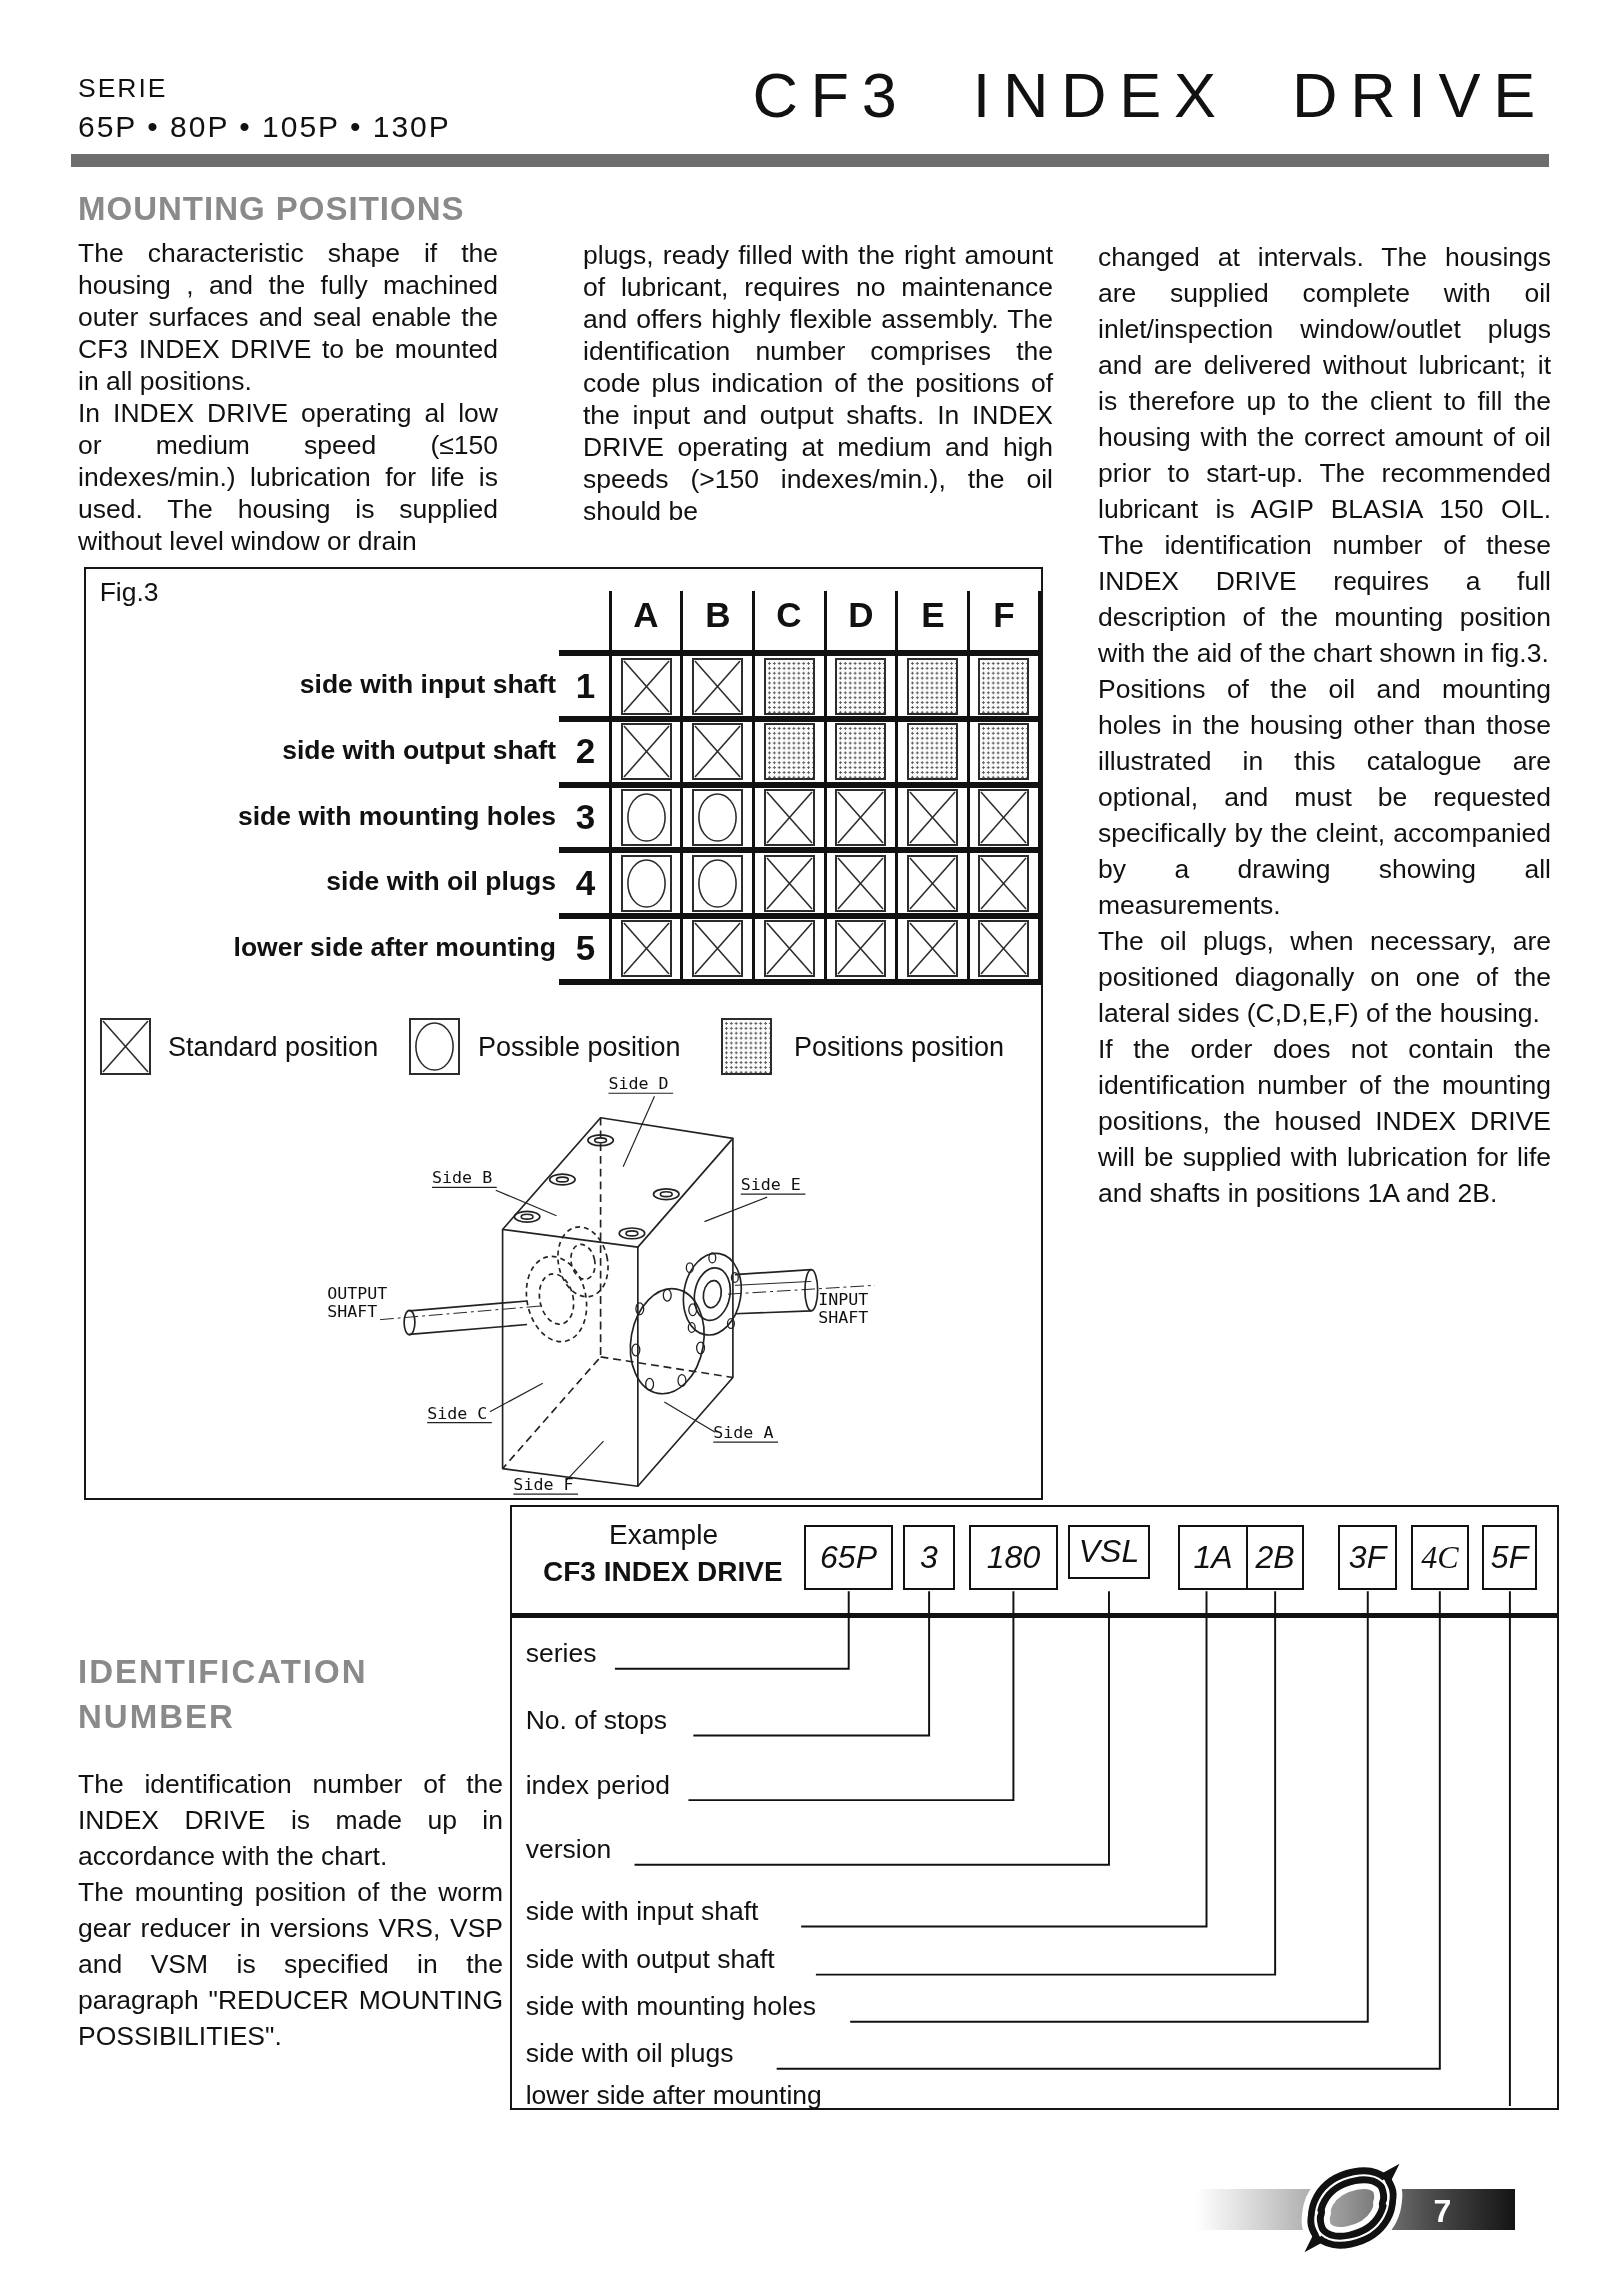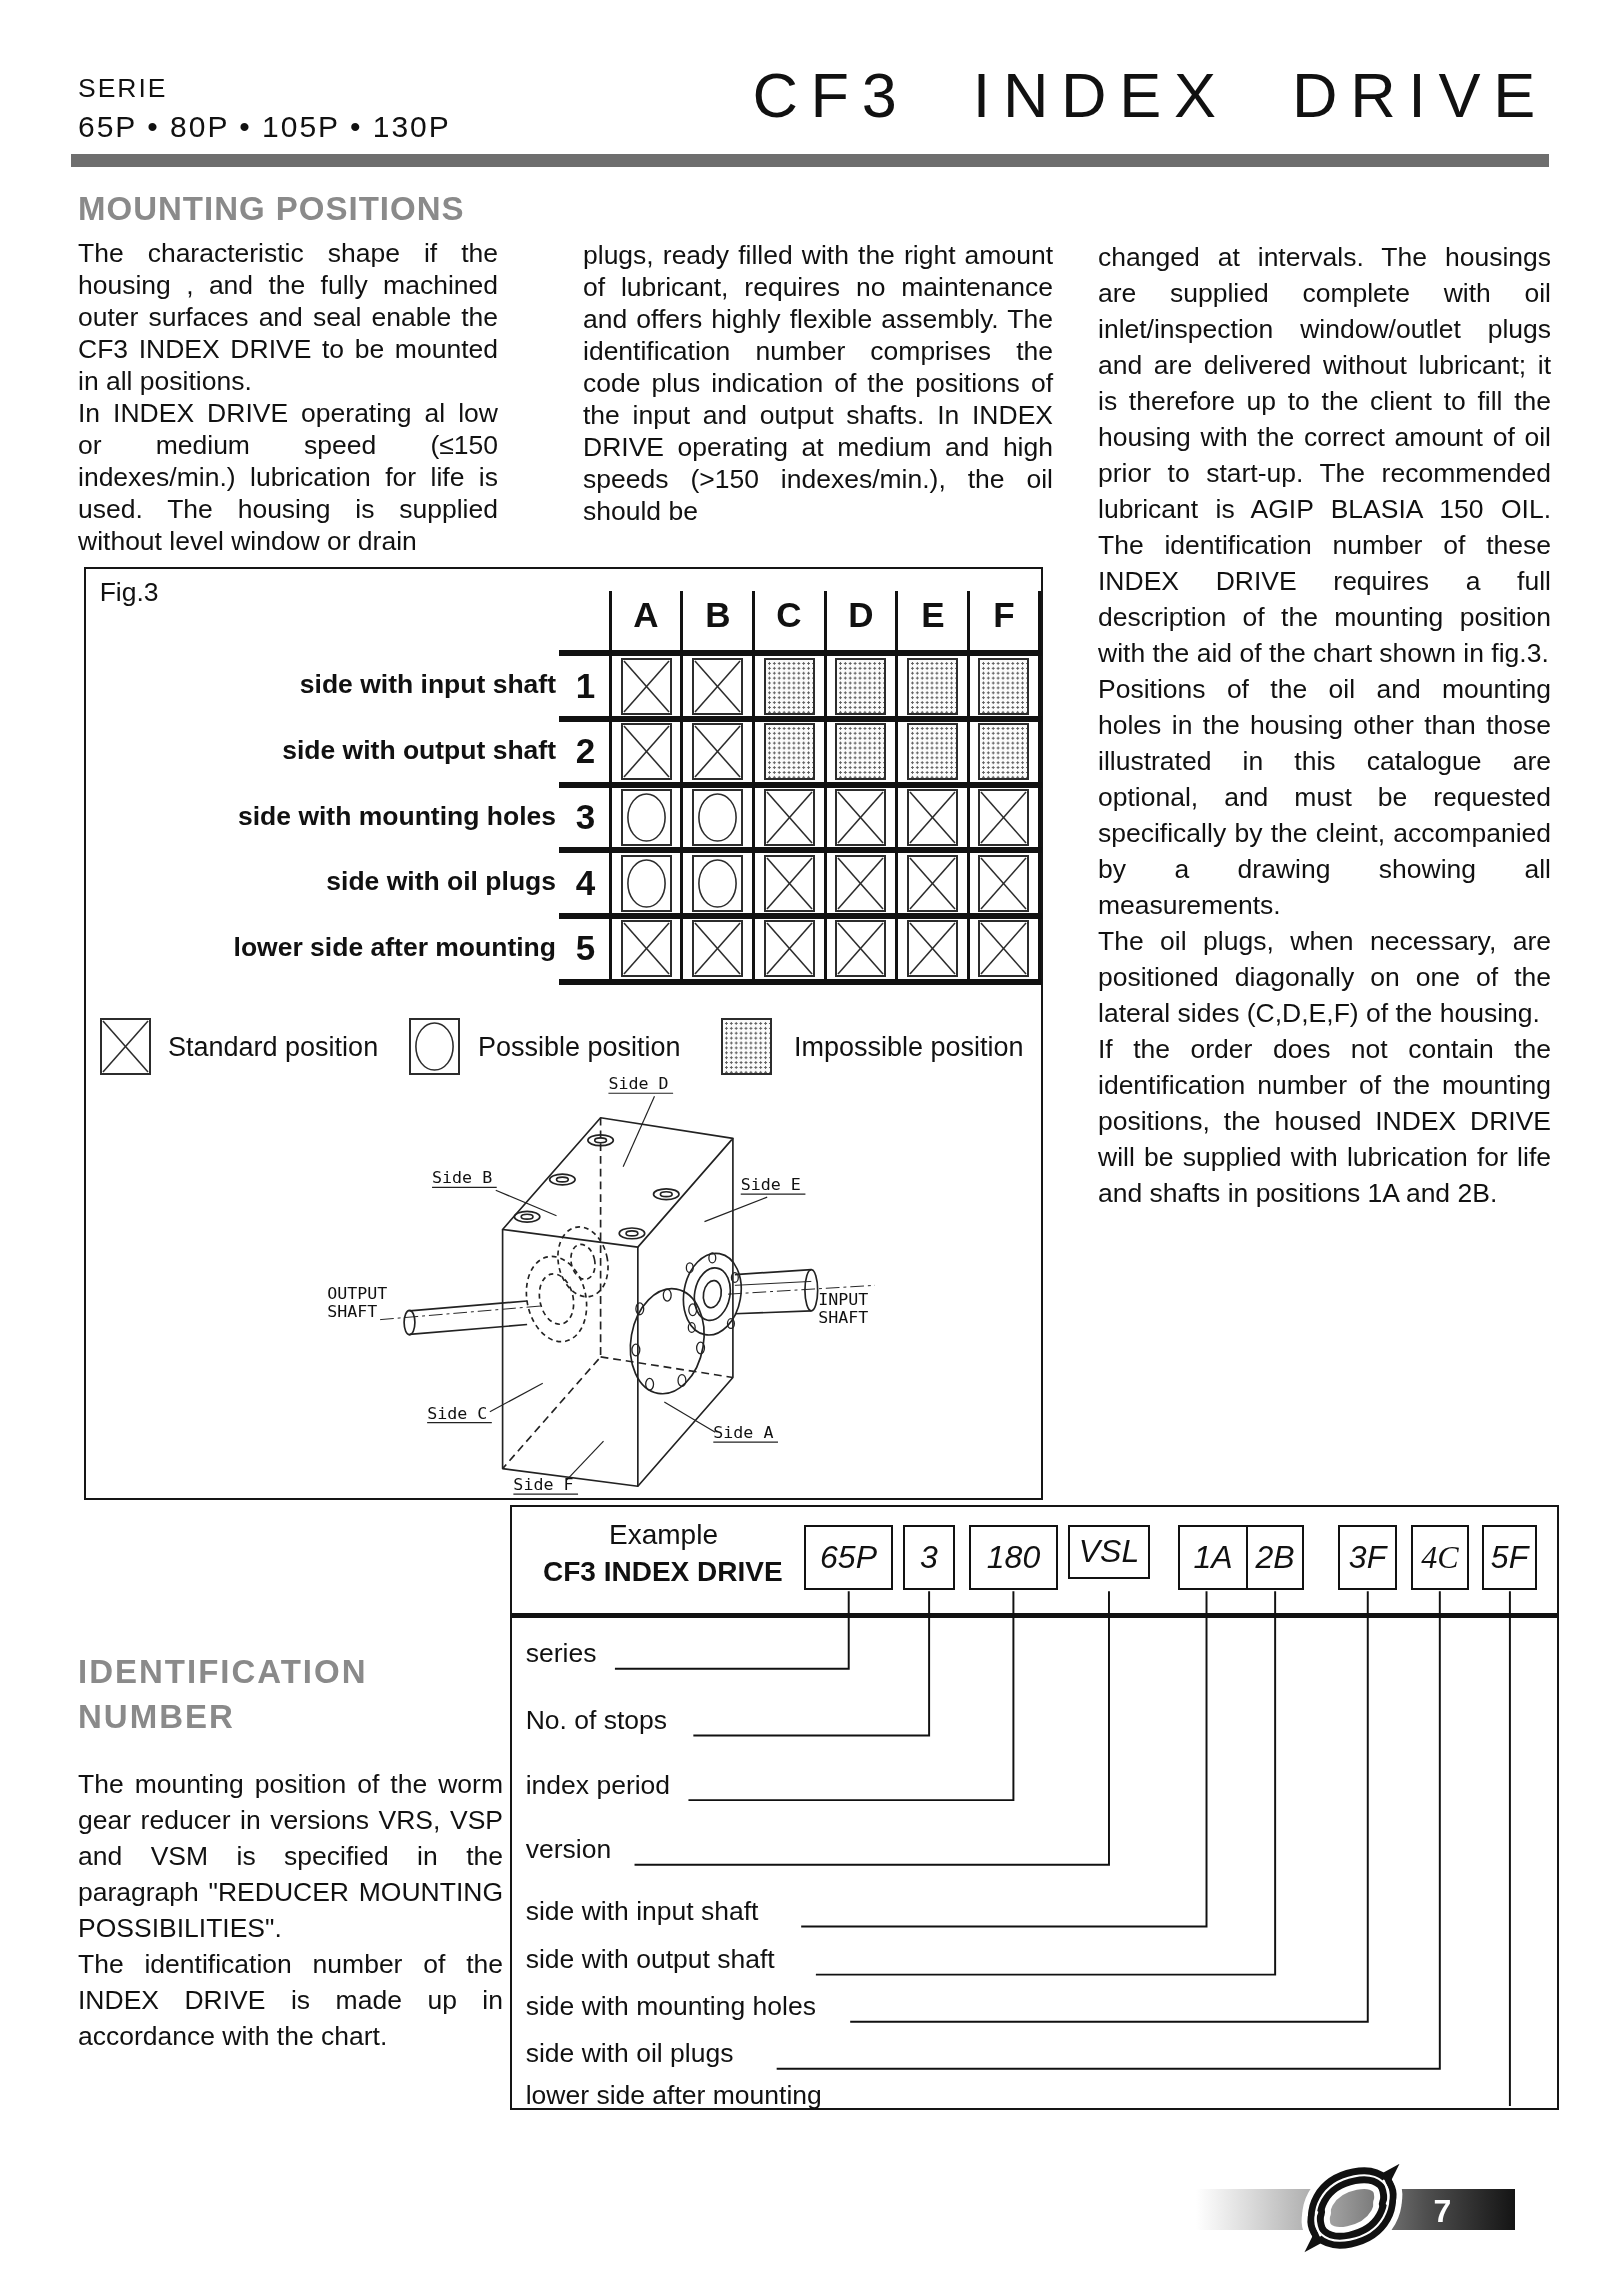--- a/index.html
+++ b/index.html
@@ -267,21 +267,21 @@
           </svg>
         </div>
         <div class="legend-label" style="left: 82px; top: 463px;">Standard position</div>
         <div class="sym sym-possible" style="left: 323px; top: 449px;">
           <svg viewBox="0 0 48 54">
             <ellipse cx="24" cy="27" rx="19" ry="24" fill="none" stroke="#2c2c2c" stroke-width="1.6"></ellipse>
           </svg>
         </div>
         <div class="legend-label" style="left: 392px; top: 463px;">Possible position</div>
         <div class="sym sym-impossible" style="left: 635px; top: 449px;"></div>
-        <div class="legend-label" style="left: 708px; top: 463px;">Impossible position</div>
+        <div class="legend-label" style="left: 708px; top: 463px;">Positions position</div>
       </div>
 
     <svg id="housing-drawing" viewBox="0 0 660 450">
       <g fill="none" stroke="#222" stroke-width="1.7" stroke-linejoin="round">
         <path d="M275,176 L375,62 L510,83 L413,194 Z"></path>
         <path d="M275,176 L275,420 L413,438 L413,194"></path>
         <path d="M413,438 L510,327 L510,83"></path>
         <g stroke-dasharray="8 5">
           <path d="M375,62 L375,306 L275,420"></path>
           <path d="M375,306 L510,327"></path>
@@ -371,22 +371,22 @@
         <text x="597" y="271">SHAFT</text>
       </g>
     </svg>
   </div>
 
   <div class="abs gray-heading" id="h-ident" style="color: rgb(138, 138, 138);">
     <div>IDENTIFICATION</div>
     <div>NUMBER</div>
   </div>
   <div class="abs col" id="ident-text">
+    <p>The identification number of the INDEX DRIVE is made up in accordance with the chart.</p>
     <p>The mounting position of the worm gear reducer in versions VRS, VSP and VSM is specified in the paragraph "REDUCER MOUNTING POSSIBILITIES".</p>
-    <p>The identification number of the INDEX DRIVE is made up in accordance with the chart.</p>
   </div>
 
   <div class="abs chartbox" id="chart-box">
     <div class="ex-label">Example</div>
     <div class="ex-title">CF3 INDEX DRIVE</div>
     <div class="sep"></div>
     <svg id="chart-lines" width="1043" height="599" viewBox="0 0 1064 611">
         <polyline points="105,165 343.5,165 343.5,86" fill="none" stroke="#111" stroke-width="2"></polyline>
         <polyline points="185,233 425.5,233 425.5,86" fill="none" stroke="#111" stroke-width="2"></polyline>
         <polyline points="180,299 511.5,299 511.5,86" fill="none" stroke="#111" stroke-width="2"></polyline>

